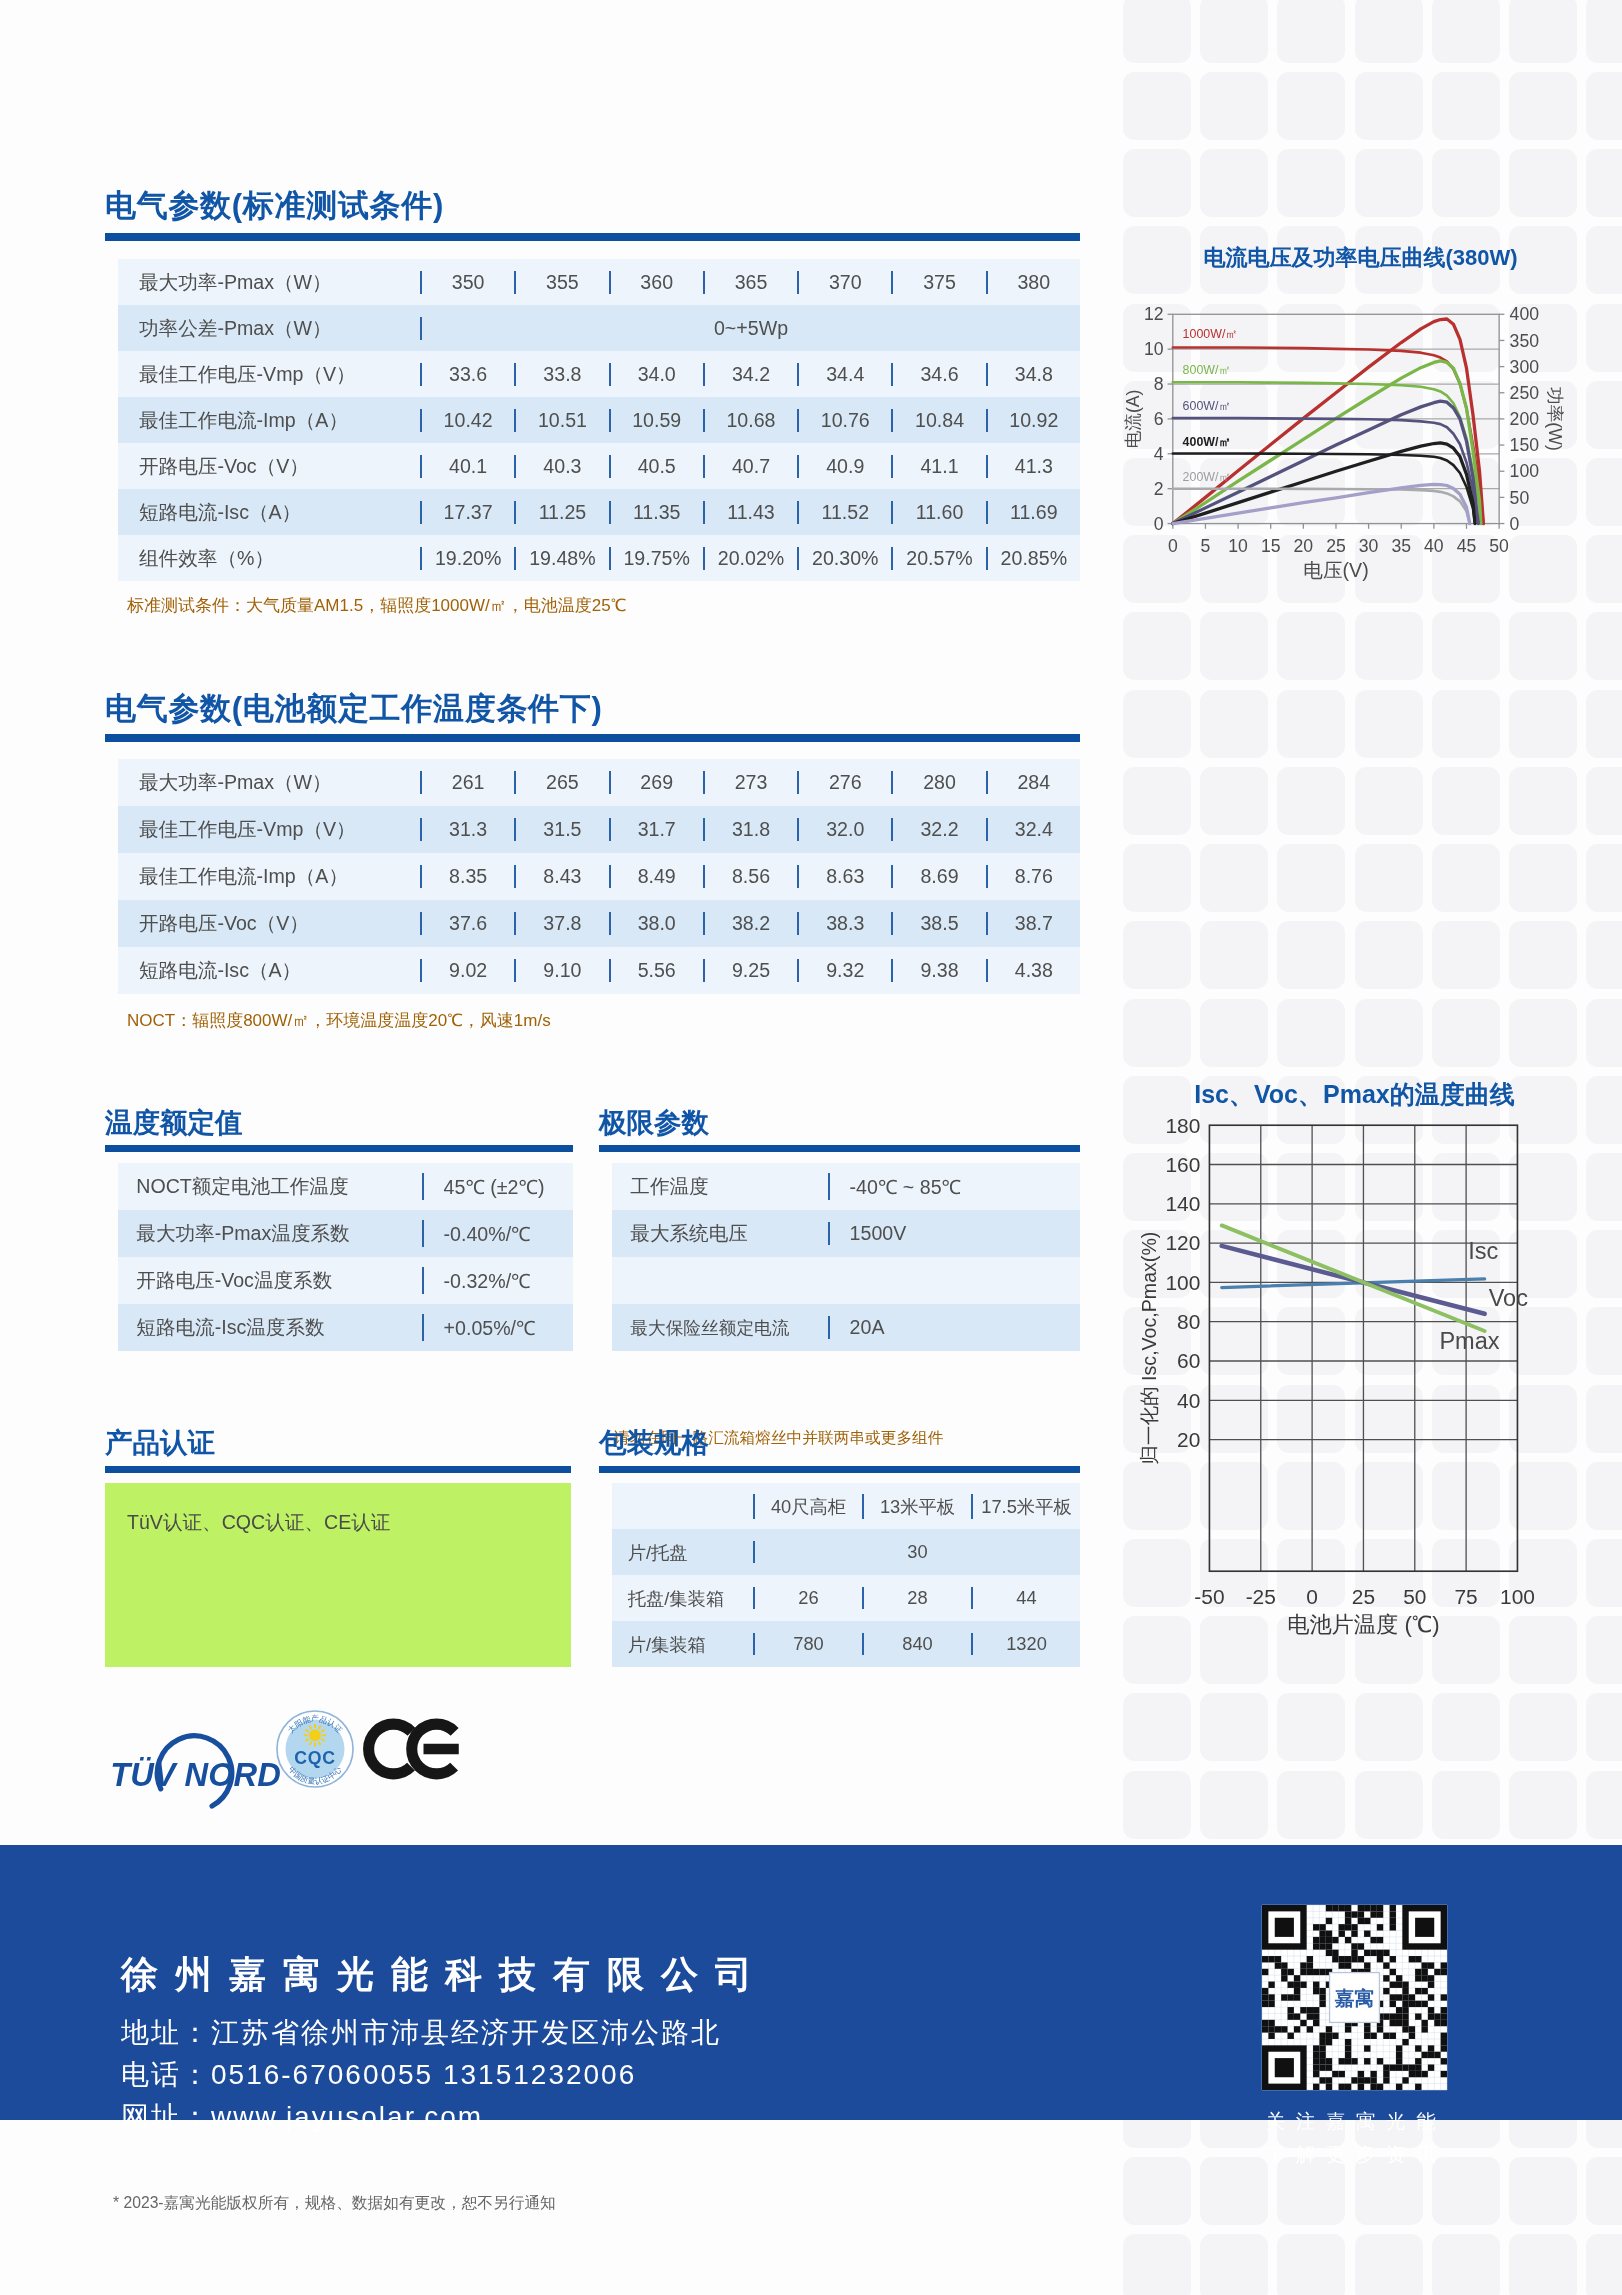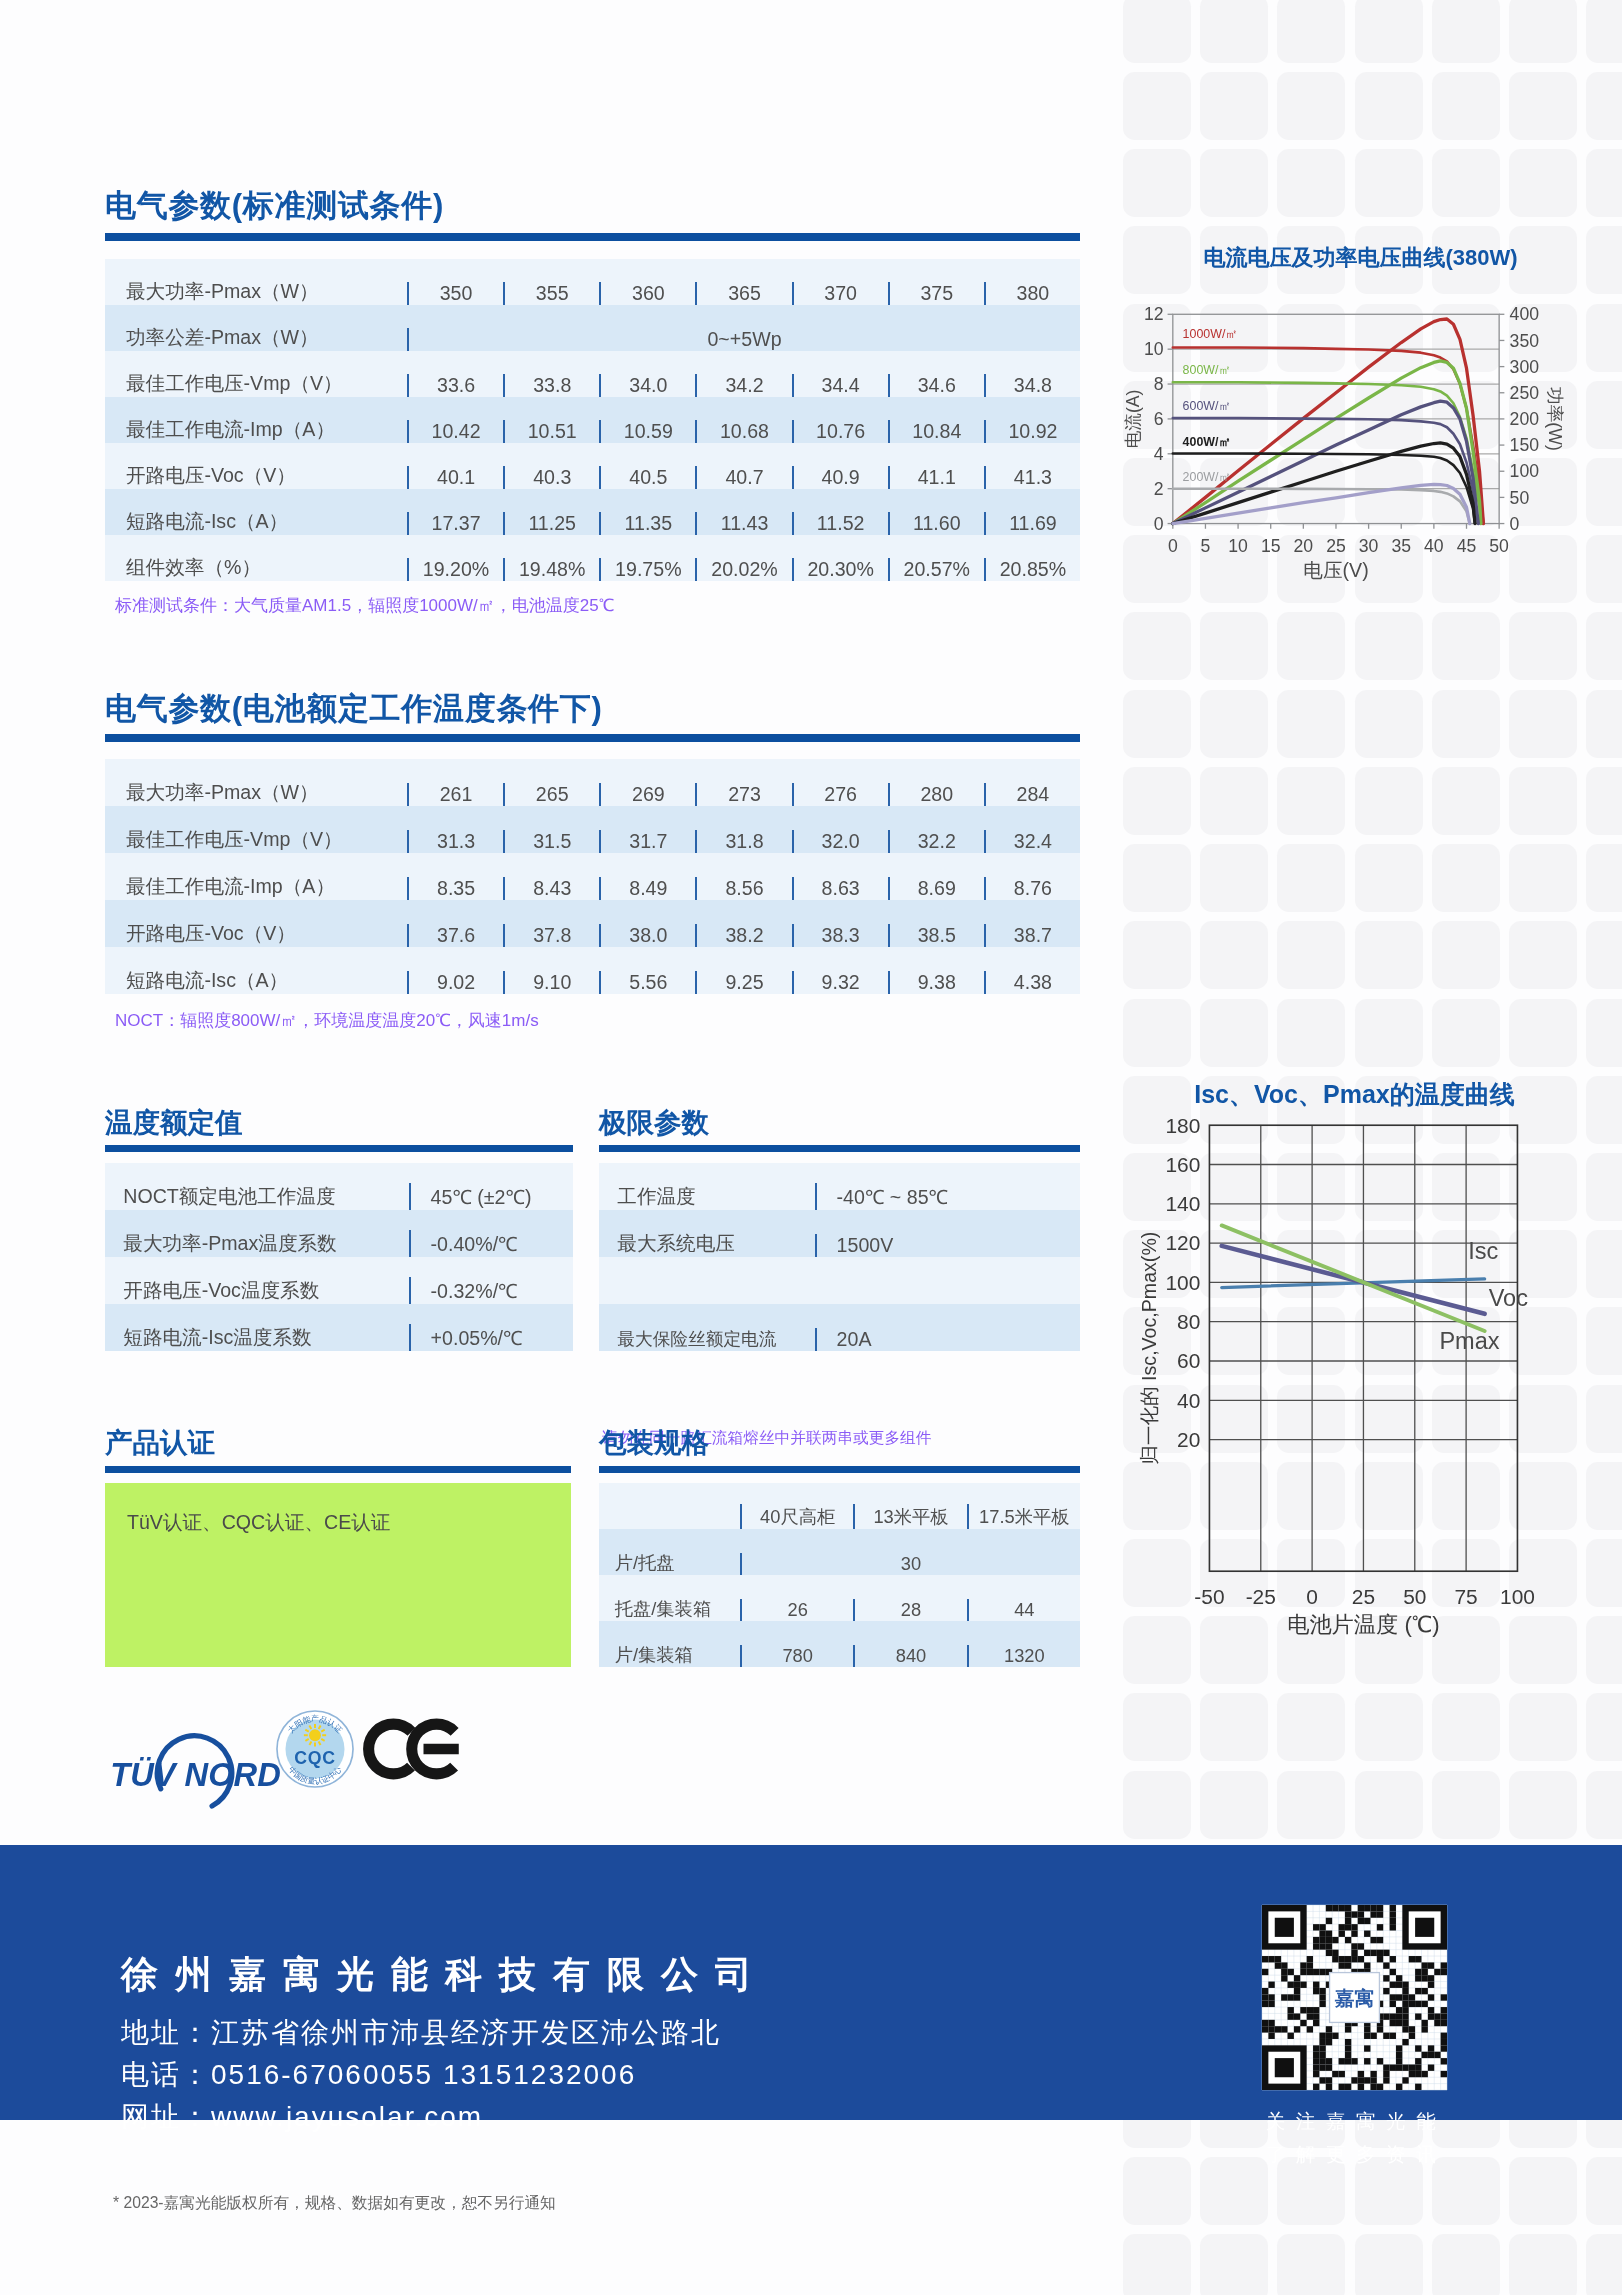--- a/index.html
+++ b/index.html
@@ -4,23 +4,23 @@
 <style>
   html,body{margin:0;padding:0;background:#fff;}
   #page{position:relative;width:1623px;height:2295px;background:#fdfdfe;overflow:hidden;
         font-family:"Liberation Sans",sans-serif;color:#3c3c3c;}
   #cellbg{position:absolute;left:1123px;top:0;width:500px;height:2295px;overflow:hidden;z-index:0;}
   .cell{position:absolute;width:68px;height:68px;background:#f4f4f6;border-radius:11.8px;}
   .sec-title{position:absolute;z-index:2;font-size:31px;font-weight:bold;color:#1156a6;letter-spacing:0.7px;white-space:nowrap;}
   .sub-title{position:absolute;z-index:2;font-size:27.5px;font-weight:bold;color:#1156a6;white-space:nowrap;}
   .rule{position:absolute;z-index:2;height:7.9px;background:#0c4f9f;}
   .rule2{position:absolute;z-index:2;height:6.5px;background:#0c4f9f;}
-  .note{position:absolute;z-index:2;font-size:17px;color:#8b5cf6;white-space:nowrap;}
+  .note{position:absolute;z-index:2;font-size:17px;color:#a16207;white-space:nowrap;margin-left:12px;}
   .spec-table,.kv-table,.pk-table{position:absolute;z-index:2;}
-  .spec-row,.kv-row,.pk-row{display:flex;align-items:flex-end;}
+  .spec-row,.kv-row,.pk-row{display:flex;align-items:center;margin-left:13px;}
   .spec-row{height:46px;}
   #noct-table .spec-row{height:47px;}
   .kv-row{height:47px;}
   .pk-row{height:46px;}
   .odd{background:#edf4fb;}
   .even{background:#d8e8f6;}
   .spec-label{width:302px;display:flex;align-items:center;padding-left:21px;box-sizing:border-box;font-size:19.6px;color:#4e4e4e;}
   .spec-val,.spec-span{border-left:2px solid #2a63aa;display:flex;align-items:center;justify-content:center;font-size:19.6px;color:#4f4f4f;}
   .spec-val{flex:1;}
   .spec-span{flex:7;}

